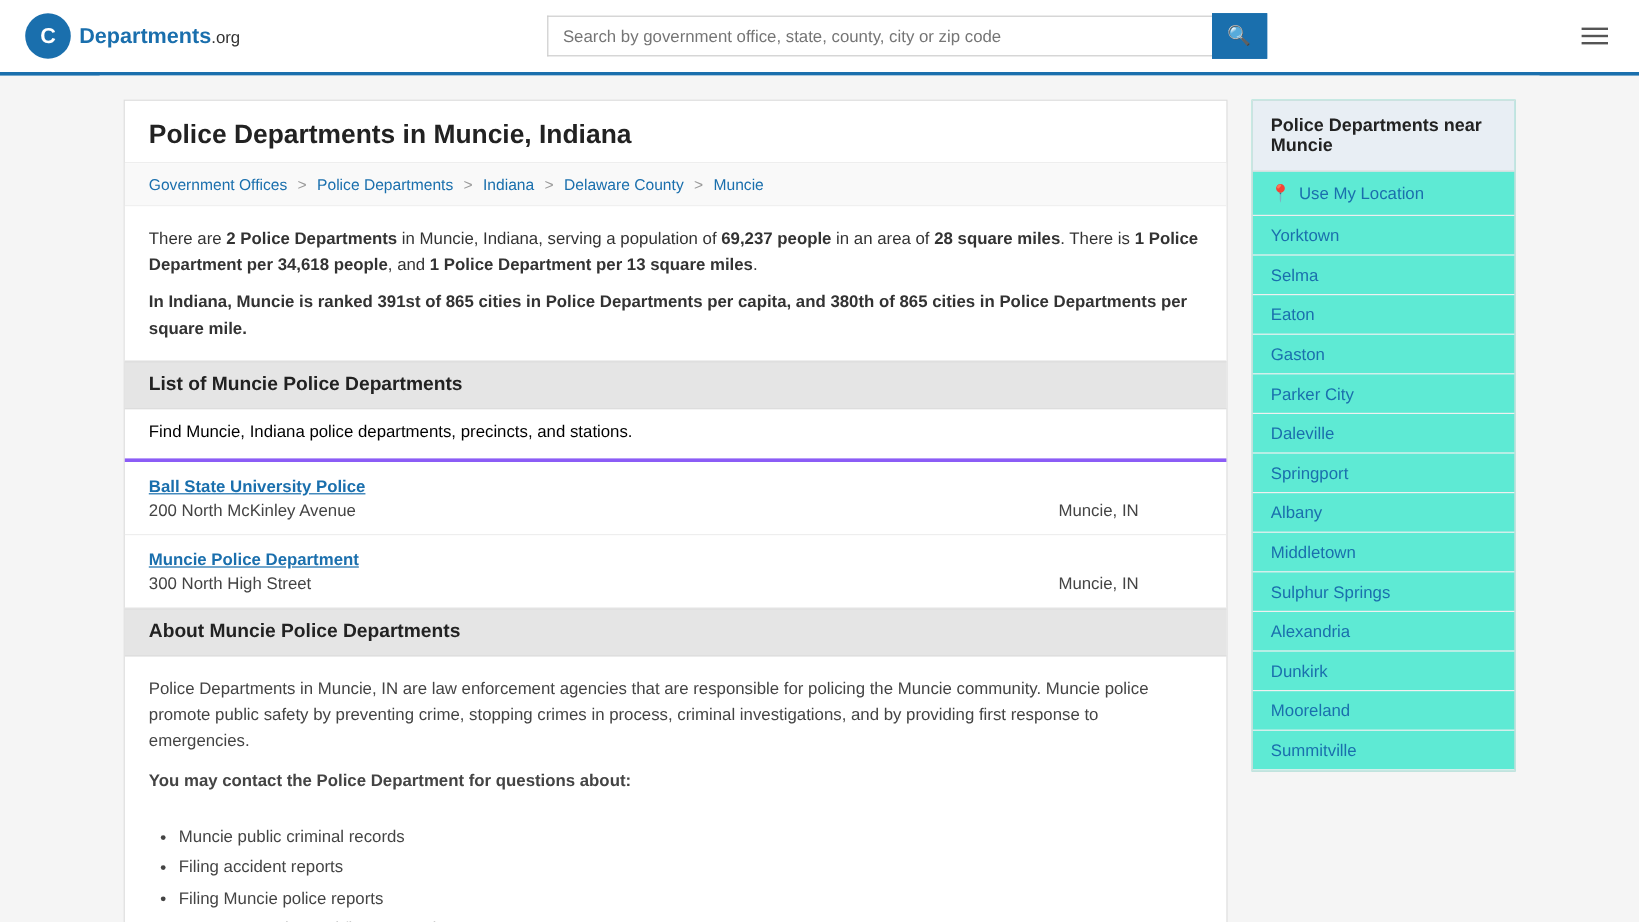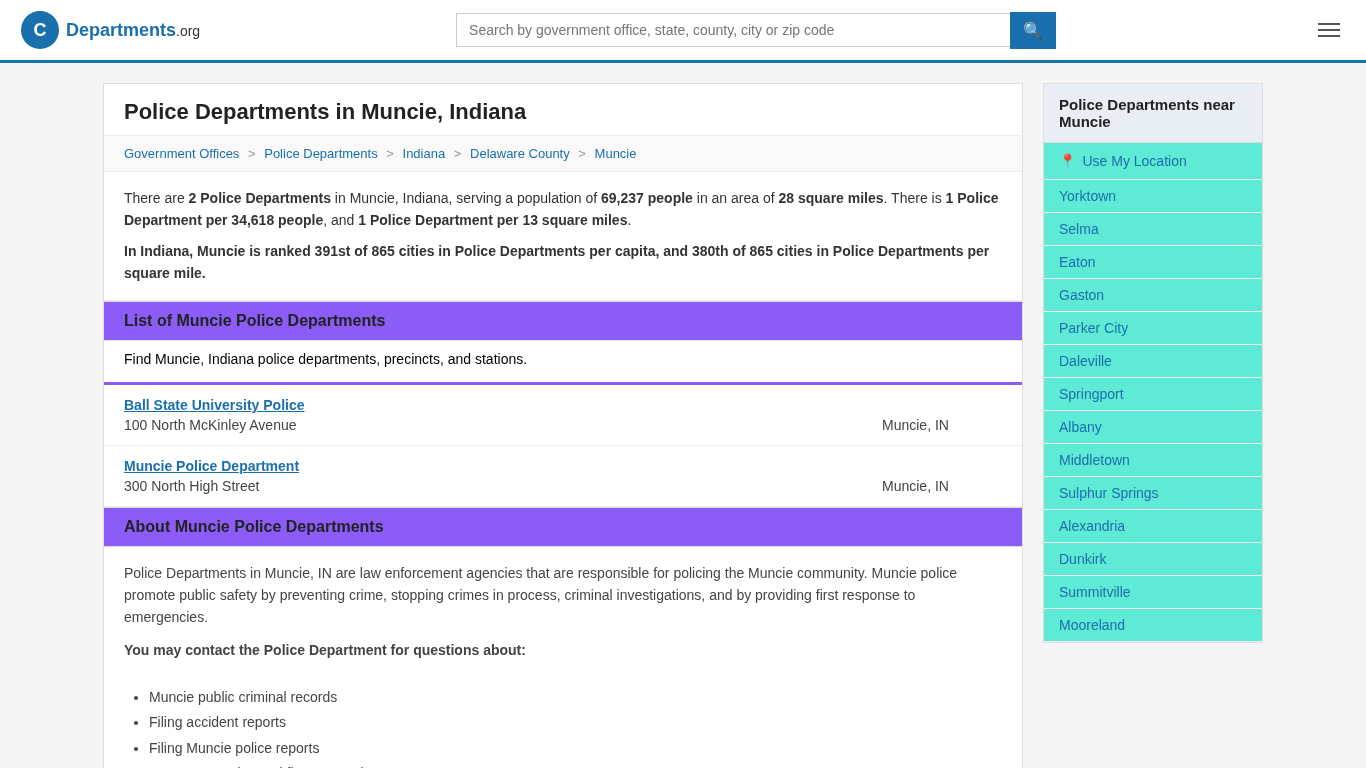--- a/index.html
+++ b/index.html
@@ -102,21 +102,21 @@
 
     #summary-section {
       padding: 15px 20px;
       font-size: 14px;
       line-height: 1.6;
       border-bottom: 1px solid #eee;
       background: #fff;
     }
 
     .section-header {
-      background: #8b5cf6;
+      background: #e5e5e5;
       padding: 10px 20px;
       font-size: 16px;
       font-weight: bold;
       color: #222;
       border-bottom: 1px solid #ddd;
       border-top: 1px solid #ddd;
     }
 
     .section-desc {
       padding: 10px 20px 15px;
@@ -258,21 +258,21 @@
     </div>
 
     <div class="section-header">List of Muncie Police Departments</div>
     <div class="section-desc">Find Muncie, Indiana police departments, precincts, and stations.</div>
 
     <div class="dept-entry">
       <div class="dept-name">
         <a href="#">Ball State University Police</a>
       </div>
       <div class="dept-row">
-        <div class="dept-address">100 North McKinley Avenue</div>
+        <div class="dept-address">200 North McKinley Avenue</div>
         <div class="dept-location">Muncie, IN</div>
       </div>
     </div>
 
     <div class="dept-entry">
       <div class="dept-name">
         <a href="#">Muncie Police Department</a>
       </div>
       <div class="dept-row">
         <div class="dept-address">300 North High Street</div>
@@ -307,18 +307,18 @@
           <div class="sidebar-link-item"><a href="#">Eaton</a></div>
           <div class="sidebar-link-item"><a href="#">Gaston</a></div>
           <div class="sidebar-link-item"><a href="#">Parker City</a></div>
           <div class="sidebar-link-item"><a href="#">Daleville</a></div>
           <div class="sidebar-link-item"><a href="#">Springport</a></div>
           <div class="sidebar-link-item"><a href="#">Albany</a></div>
           <div class="sidebar-link-item"><a href="#">Middletown</a></div>
           <div class="sidebar-link-item"><a href="#">Sulphur Springs</a></div>
           <div class="sidebar-link-item"><a href="#">Alexandria</a></div>
           <div class="sidebar-link-item"><a href="#">Dunkirk</a></div>
+          <div class="sidebar-link-item"><a href="#">Mooreland</a></div>
           <div class="sidebar-link-item"><a href="#">Summitville</a></div>
-          <div class="sidebar-link-item"><a href="#">Mooreland</a></div>
         </div>
     </div>
   </div>
 </div>
 
 </body></html>

